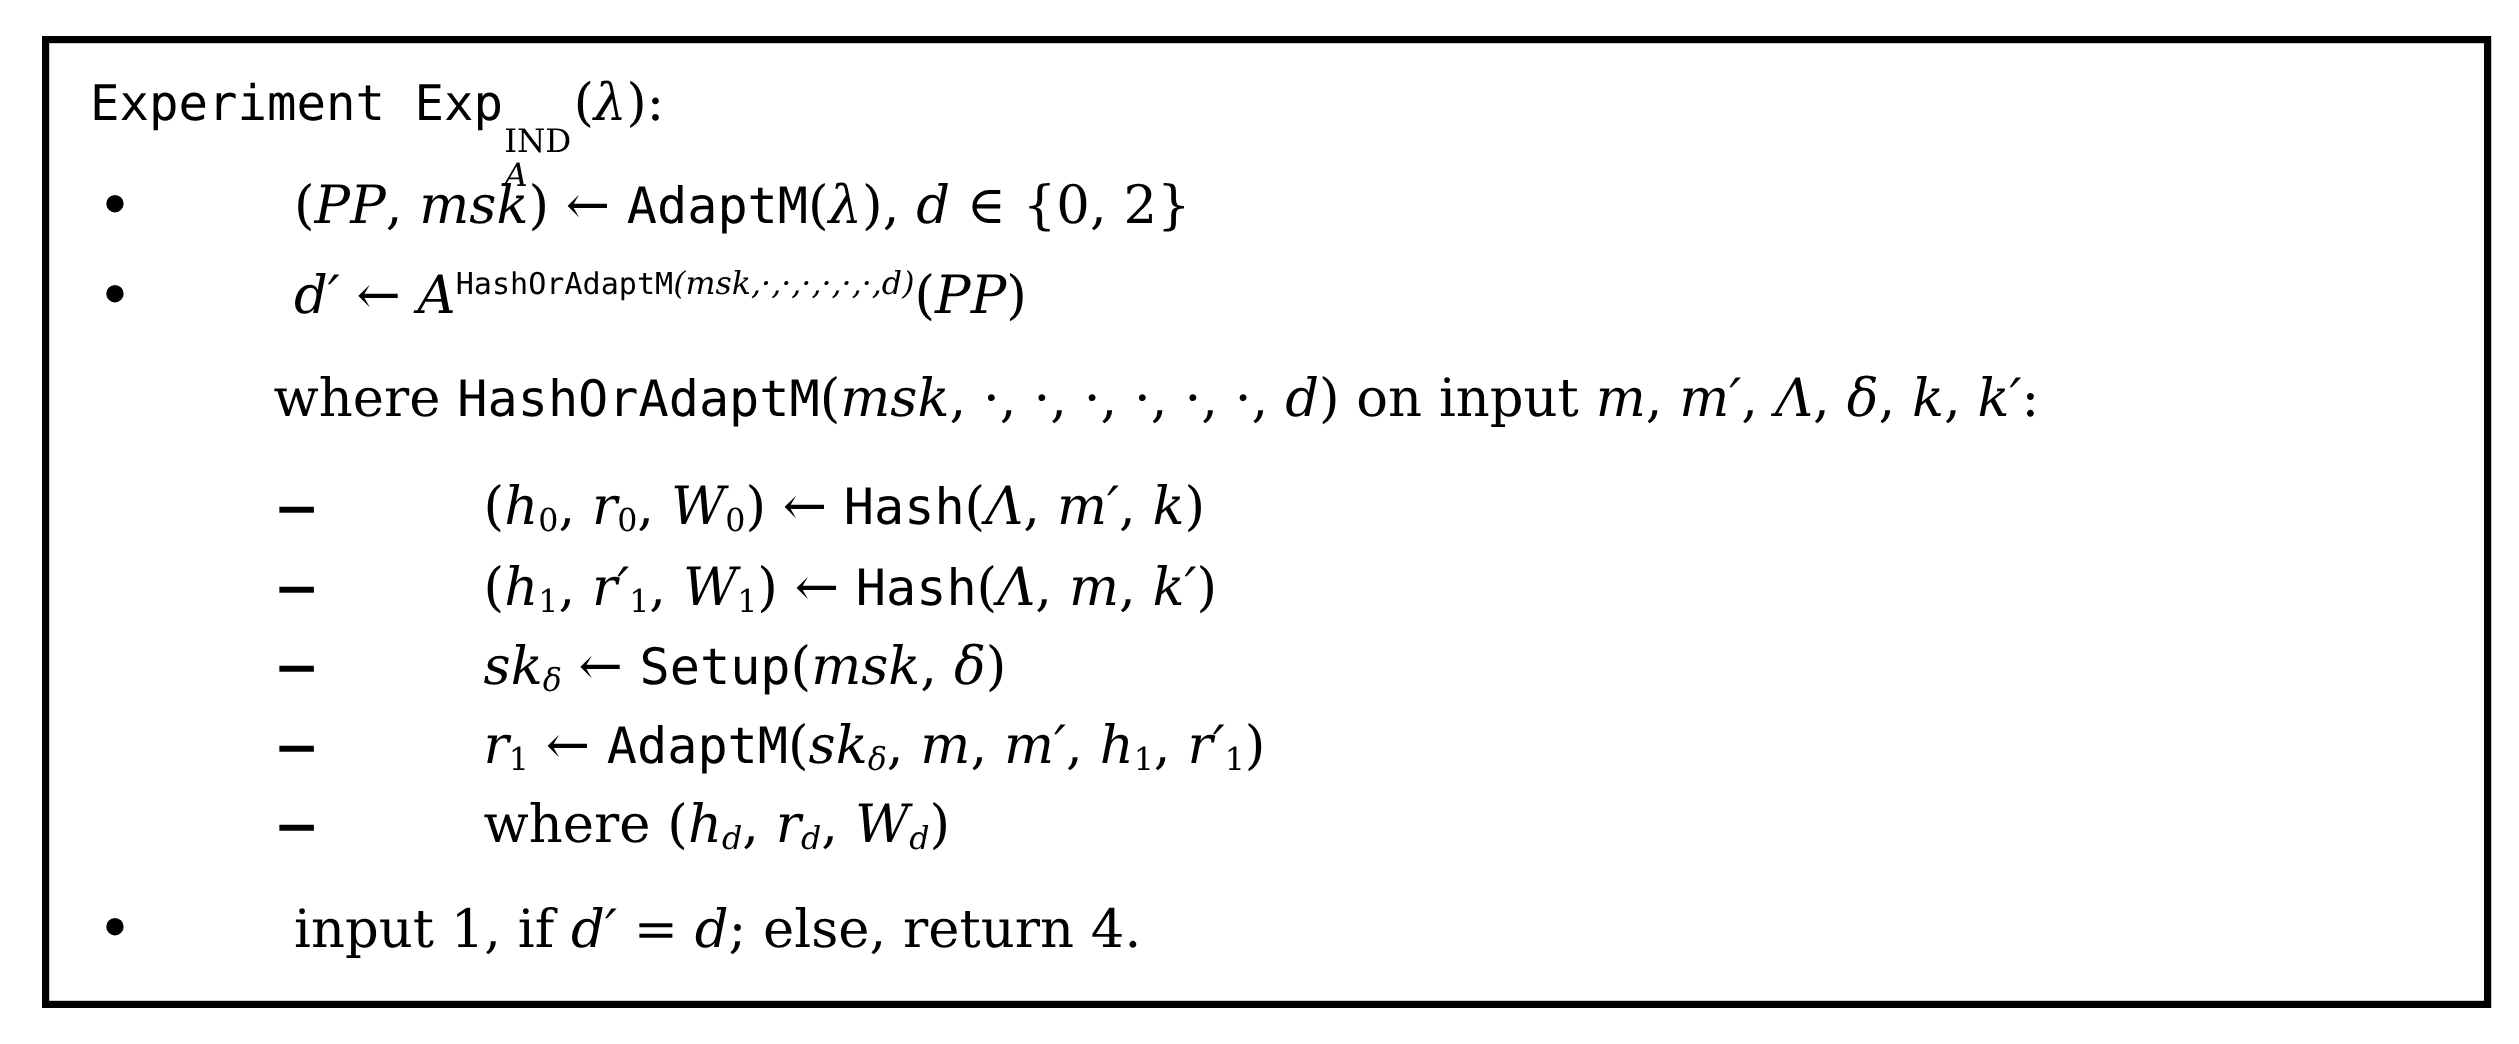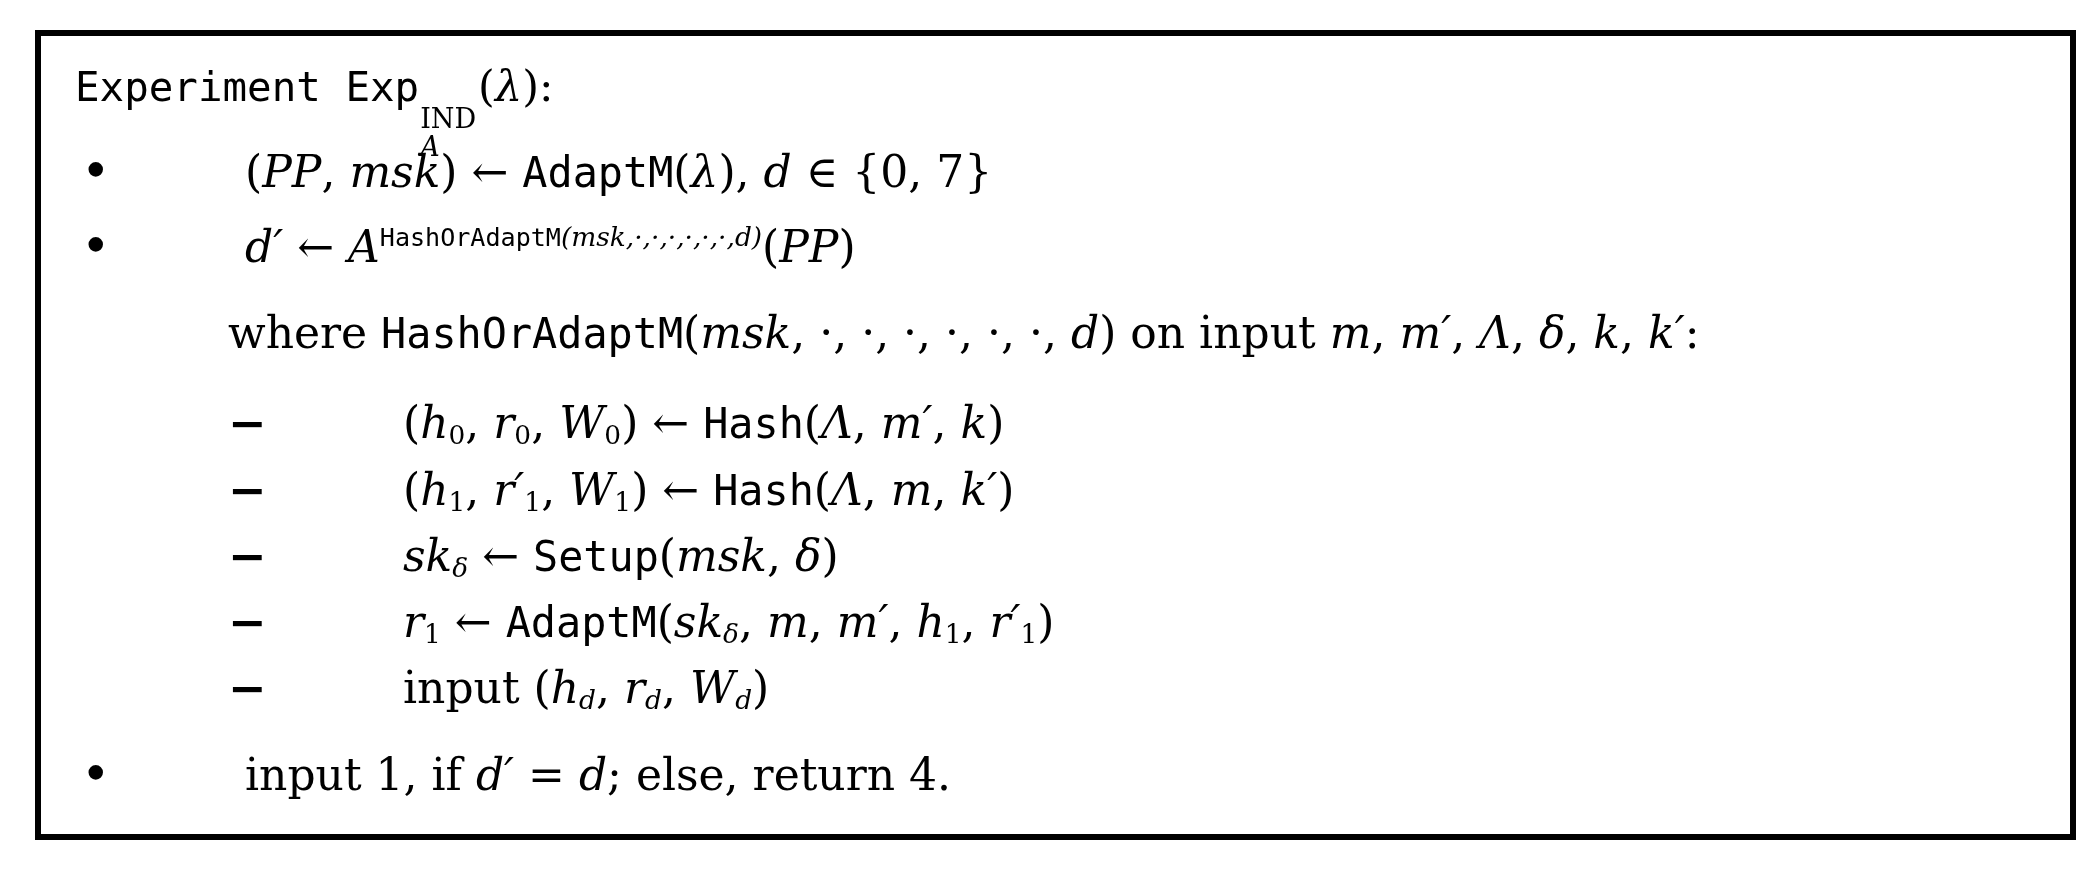--- a/index.html
+++ b/index.html
@@ -82,21 +82,21 @@
 
     <div class="row r-title">
       <span class="content"><span class="f-tt">Experiment Exp</span><span class="stack">
             <span class="f-rm stack-top">IND</span>
             <span class="f-cal stack-bot">A</span>
           </span><span class="f-rm">(</span><span class="f-it">λ</span><span class="f-rm">):</span></span>
     </div>
 
     <div class="row r1 bullet-row">
       <span class="marker">•</span>
-      <span class="content"><span class="f-rm">(</span><span class="f-it">PP</span><span class="f-rm">, </span><span class="f-it">msk</span><span class="f-rm">) ← </span><span class="f-tt">AdaptM</span><span class="f-rm">(</span><span class="f-it">λ</span><span class="f-rm">), </span><span class="f-it">d</span><span class="f-rm"> ∈ {0, 7}</span></span>
+      <span class="content"><span class="f-rm">(</span><span class="f-it">PP</span><span class="f-rm">, </span><span class="f-it">msk</span><span class="f-rm">) ← </span><span class="f-tt">AdaptM</span><span class="f-rm">(</span><span class="f-it">λ</span><span class="f-rm">), </span><span class="f-it">d</span><span class="f-rm"> ∈ {0, 2}</span></span>
     </div>
 
     <div class="row r2 bullet-row">
       <span class="marker">•</span>
       <span class="content"><span class="f-it">d′</span><span class="f-rm"> ← </span><span class="f-cal">A</span><span class="m-sup"><span class="f-tt">HashOrAdaptM</span><span class="f-it">(</span><span class="f-it">msk</span><span class="f-it">,·,·,·,·,·,·,</span><span class="f-it">d</span><span class="f-it">)</span></span><span class="f-rm">(</span><span class="f-it">PP</span><span class="f-rm">)</span></span>
     </div>
 
     <div class="row r3 where-row">
       <span class="content"><span class="f-rm">where </span><span class="f-tt">HashOrAdaptM</span><span class="f-rm">(</span><span class="f-it">msk</span><span class="f-rm">, ·, ·, ·, ·, ·, ·, </span><span class="f-it">d</span><span class="f-rm">) on input </span><span class="f-it">m</span><span class="f-rm">, </span><span class="f-it">m′</span><span class="f-rm">, </span><span class="f-it">Λ</span><span class="f-rm">, </span><span class="f-it">δ</span><span class="f-rm">, </span><span class="f-it">k</span><span class="f-rm">, </span><span class="f-it">k′</span><span class="f-rm">:</span></span>
     </div>
@@ -116,21 +116,21 @@
       <span class="content"><span class="f-it">sk</span><span class="m-sub"><span class="f-it">δ</span></span><span class="f-rm"> ← </span><span class="f-tt">Setup</span><span class="f-rm">(</span><span class="f-it">msk</span><span class="f-rm">, </span><span class="f-it">δ</span><span class="f-rm">)</span></span>
     </div>
 
     <div class="row r7 dash-row">
       <span class="marker">−</span>
       <span class="content"><span class="f-it">r</span><span class="m-sub"><span class="f-rm">1</span></span><span class="f-rm"> ← </span><span class="f-tt">AdaptM</span><span class="f-rm">(</span><span class="f-it">sk</span><span class="m-sub"><span class="f-it">δ</span></span><span class="f-rm">, </span><span class="f-it">m</span><span class="f-rm">, </span><span class="f-it">m′</span><span class="f-rm">, </span><span class="f-it">h</span><span class="m-sub"><span class="f-rm">1</span></span><span class="f-rm">, </span><span class="f-it">r′</span><span class="m-sub"><span class="f-rm">1</span></span><span class="f-rm">)</span></span>
     </div>
 
     <div class="row r8 dash-row">
       <span class="marker">−</span>
-      <span class="content"><span class="f-rm">input (</span><span class="f-it">h</span><span class="m-sub"><span class="f-it">d</span></span><span class="f-rm">, </span><span class="f-it">r</span><span class="m-sub"><span class="f-it">d</span></span><span class="f-rm">, </span><span class="f-it">W</span><span class="m-sub"><span class="f-it">d</span></span><span class="f-rm">)</span></span>
+      <span class="content"><span class="f-rm">where (</span><span class="f-it">h</span><span class="m-sub"><span class="f-it">d</span></span><span class="f-rm">, </span><span class="f-it">r</span><span class="m-sub"><span class="f-it">d</span></span><span class="f-rm">, </span><span class="f-it">W</span><span class="m-sub"><span class="f-it">d</span></span><span class="f-rm">)</span></span>
     </div>
 
     <div class="row r9 bullet-row">
       <span class="marker">•</span>
       <span class="content"><span class="f-rm">input 1, if </span><span class="f-it">d′</span><span class="f-rm"> = </span><span class="f-it">d</span><span class="f-rm">; else, return 4.</span></span>
     </div>
 
   </div>
 </div>
 

